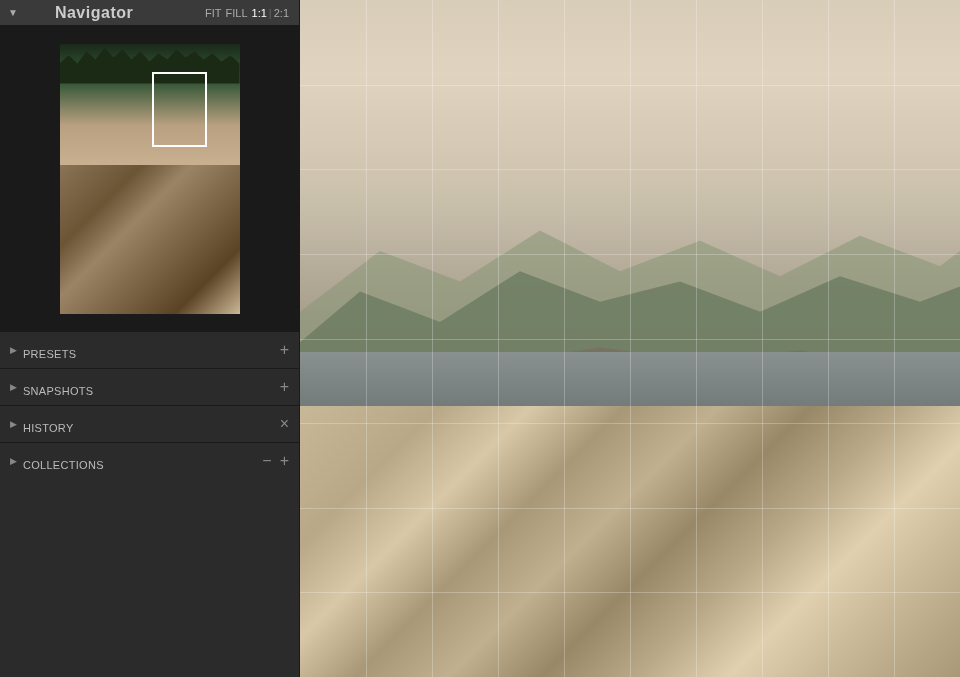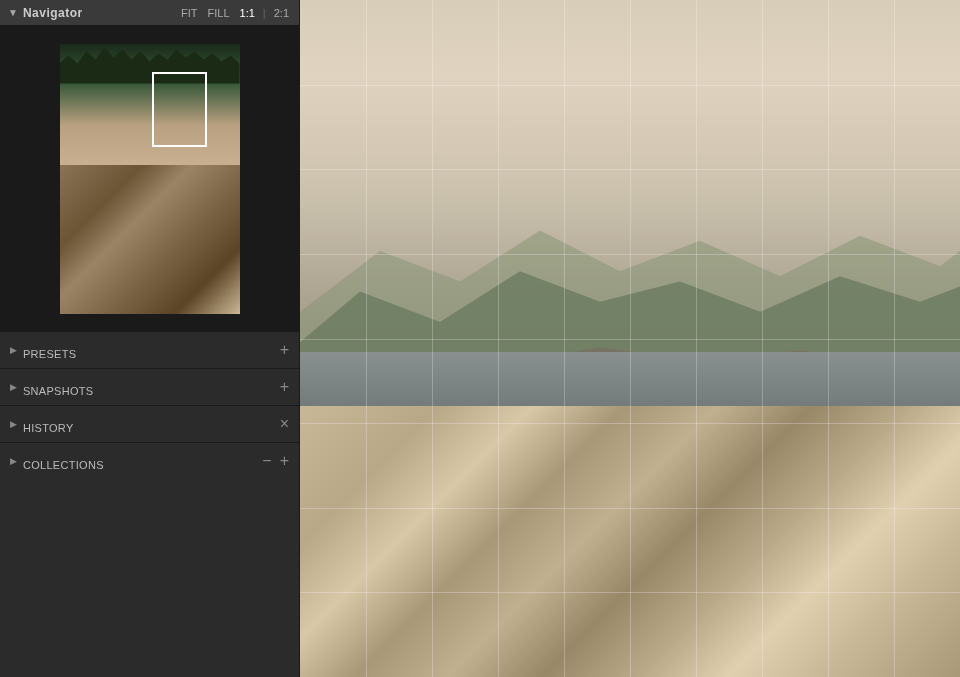--- a/index.html
+++ b/index.html
@@ -39,27 +39,27 @@
       display: flex;
       align-items: center;
       gap: 5px;
     }
     .triangle-icon {
       color: #aaa;
       font-size: 10px;
     }
     .navigator-title {
       color: #ccc;
-      font-size: 12px;
+      font-size: 16px;
       font-weight: 600;
       letter-spacing: 0.5px;
+      margin-left: 32px;
     }
     .nav-zoom-controls {
       display: flex;
-      gap: 6px;
       align-items: center;
     }
     .zoom-btn {
       color: #aaa;
       font-size: 11px;
       cursor: pointer;
       background: none;
       border: none;
       padding: 0 2px;
     }

